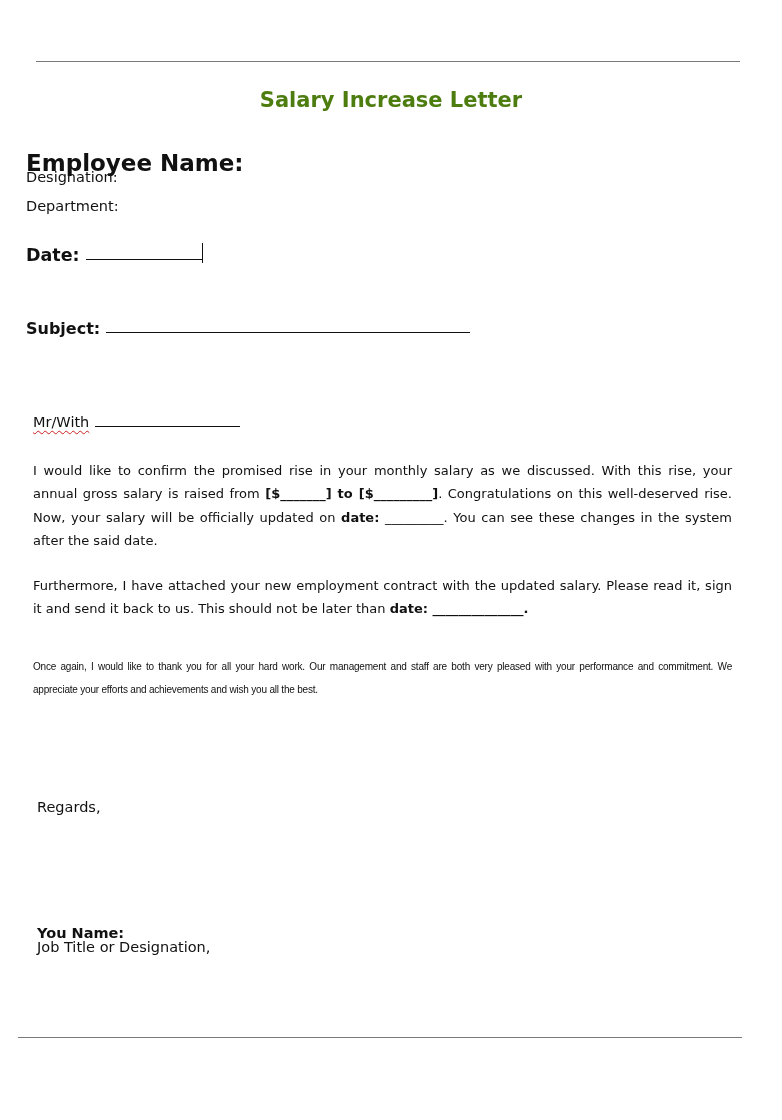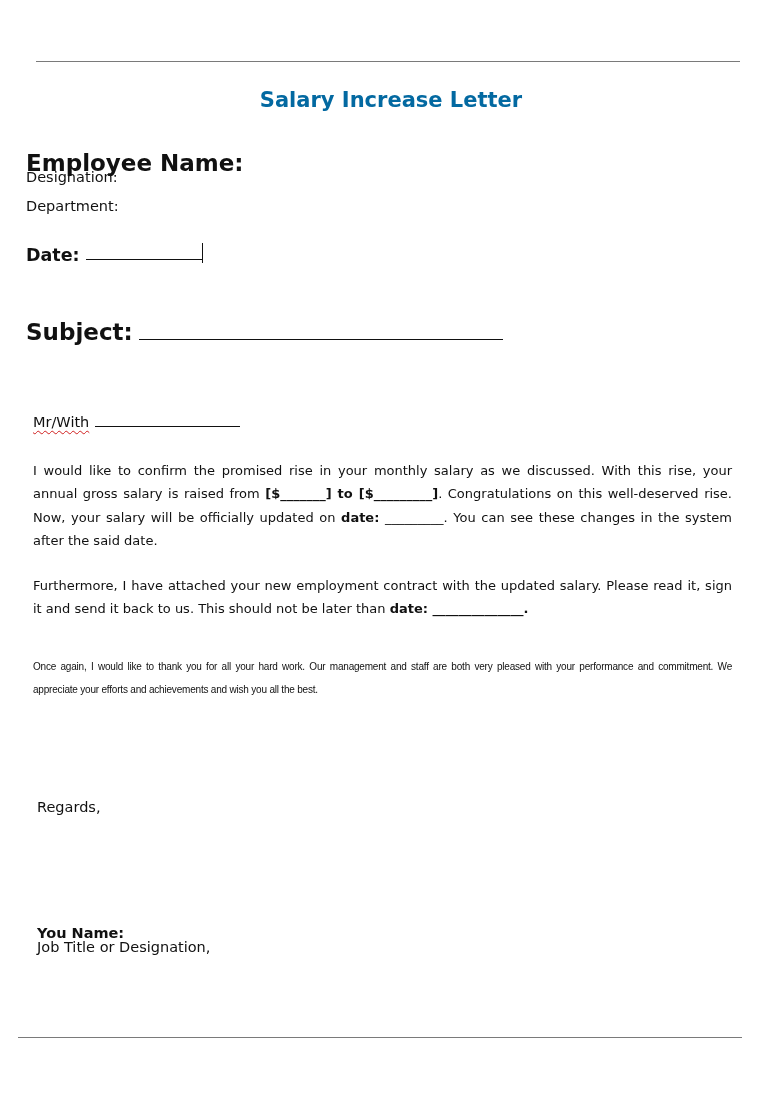--- a/index.html
+++ b/index.html
@@ -33,21 +33,21 @@
   }
   .title {
     position: absolute;
     left: 0;
     top: 88px;
     width: 782px;
     text-align: center;
     font-weight: bold;
     font-size: 21px;
     letter-spacing: 0px;
-    color: #0369a1;
+    color: #4d7c0f;
   }
   .emp-name {
     position: absolute;
     left: 26px;
     top: 150px;
     font-weight: bold;
     font-size: 23px;
   }
   .emp-line {
     position: absolute;
@@ -75,21 +75,21 @@
     height: 20px;
     background: #111;
     margin-left: 0px;
     margin-bottom: 2px;
   }
   .subject-row {
     position: absolute;
     left: 26px;
     top: 319px;
     font-weight: bold;
-    font-size: 23px;
+    font-size: 16px;
     display: flex;
     align-items: flex-end;
   }
   .salutation {
     position: absolute;
     left: 33px;
     top: 414px;
     font-size: 14.5px;
     display: flex;
     align-items: flex-end;

